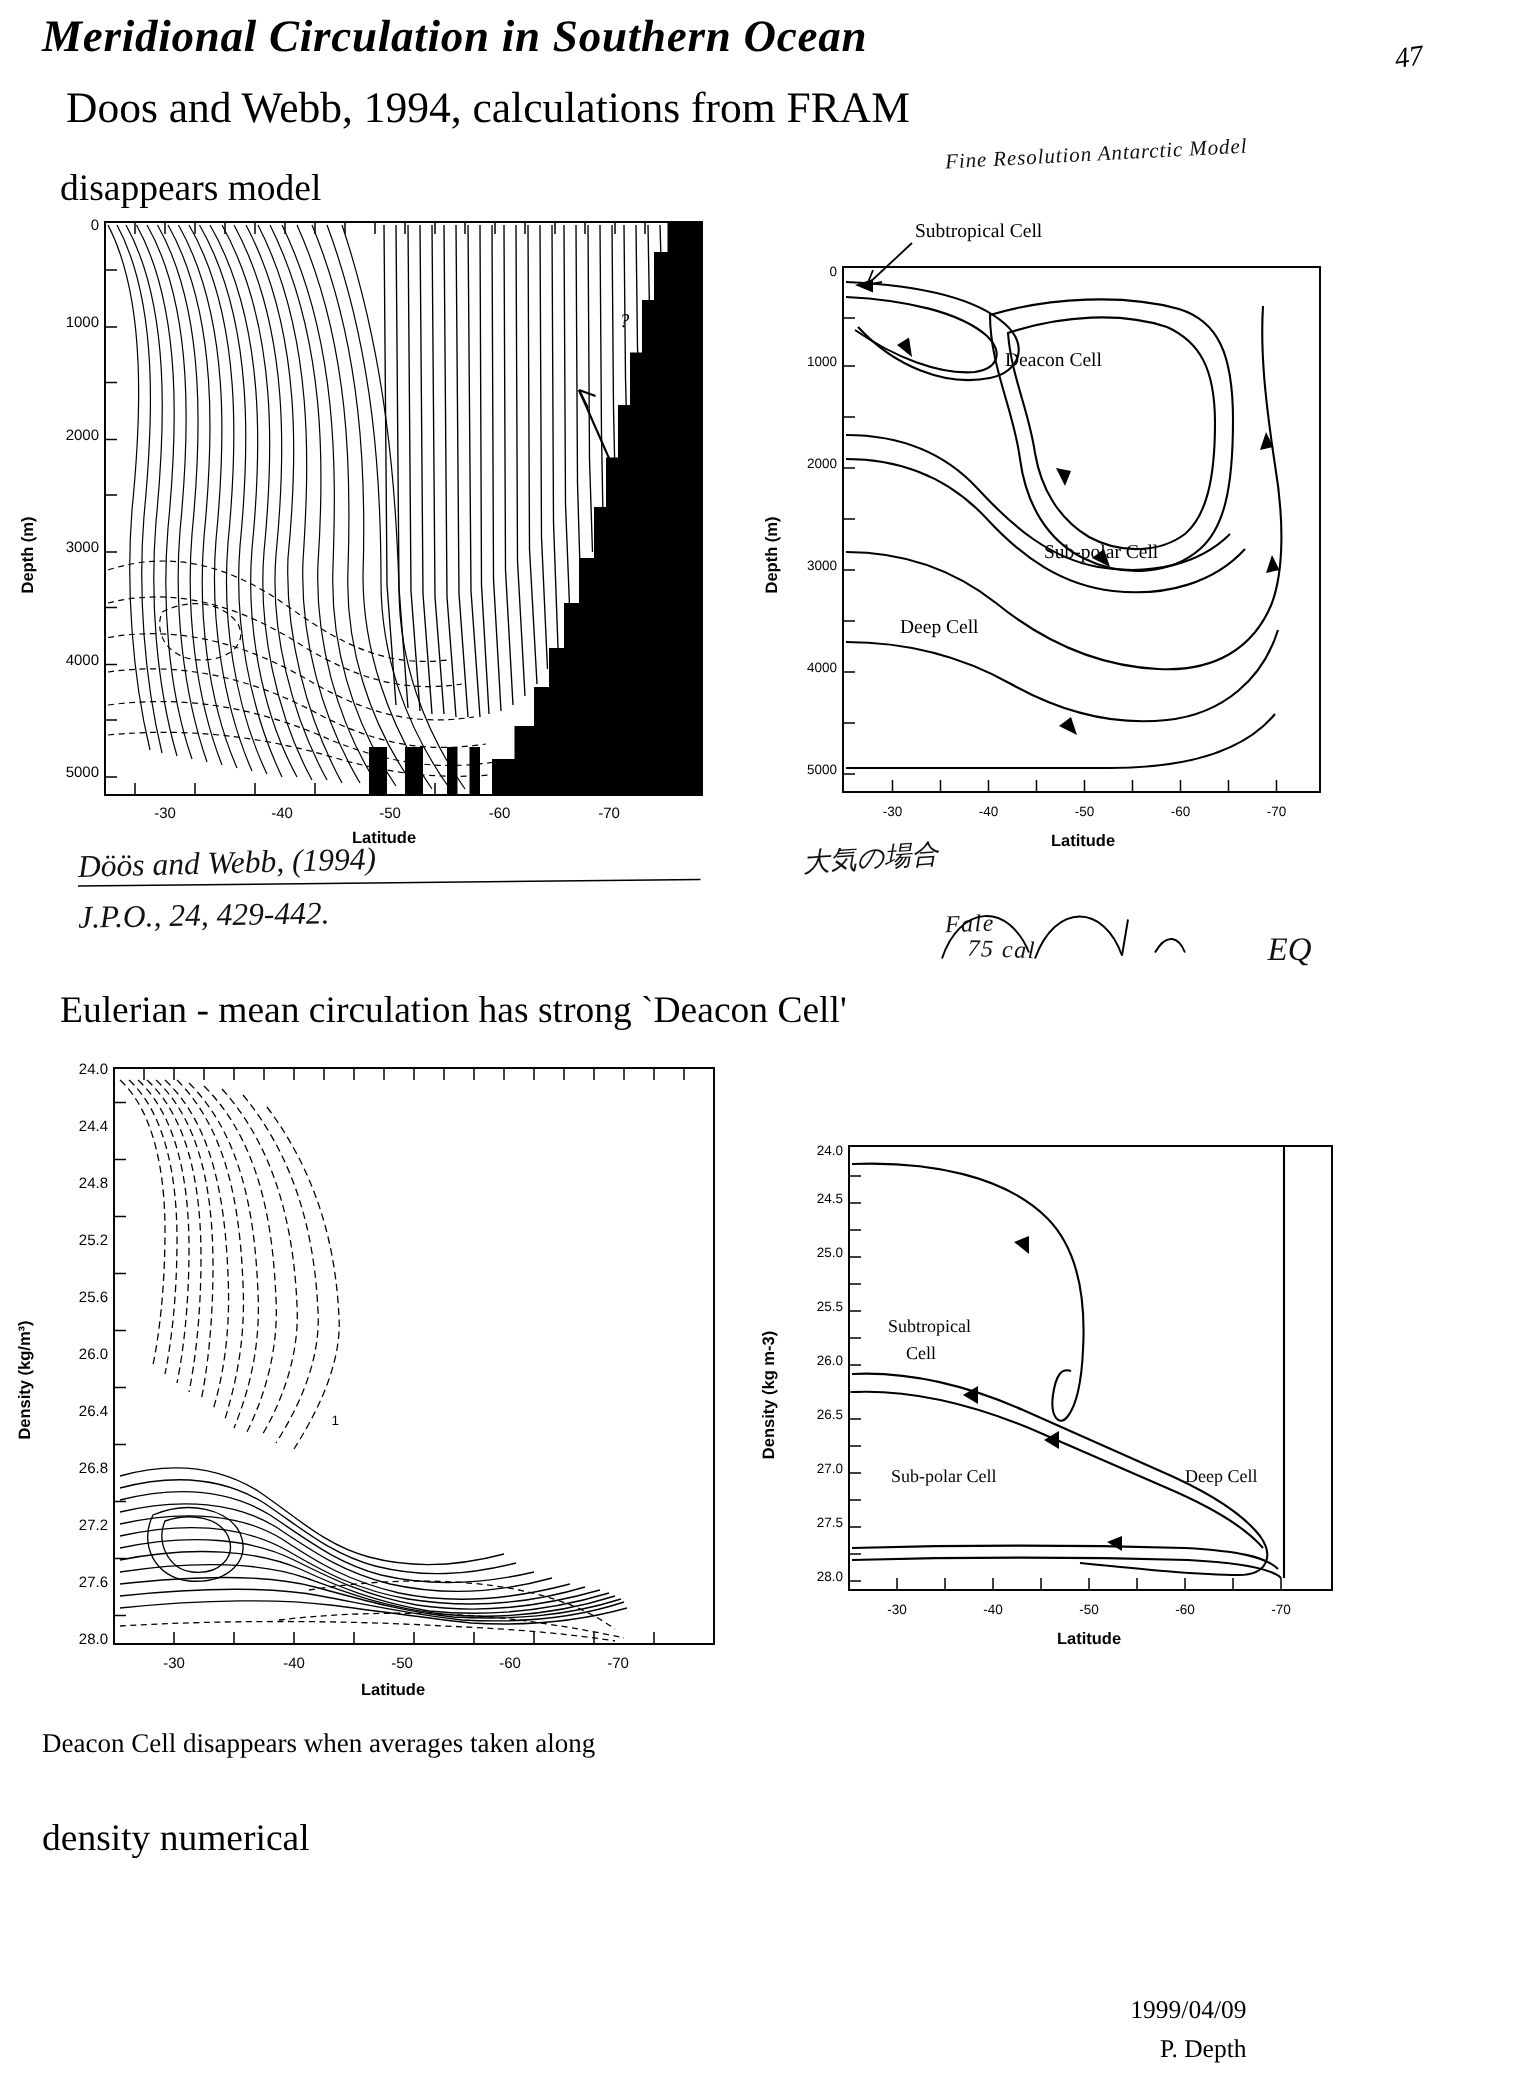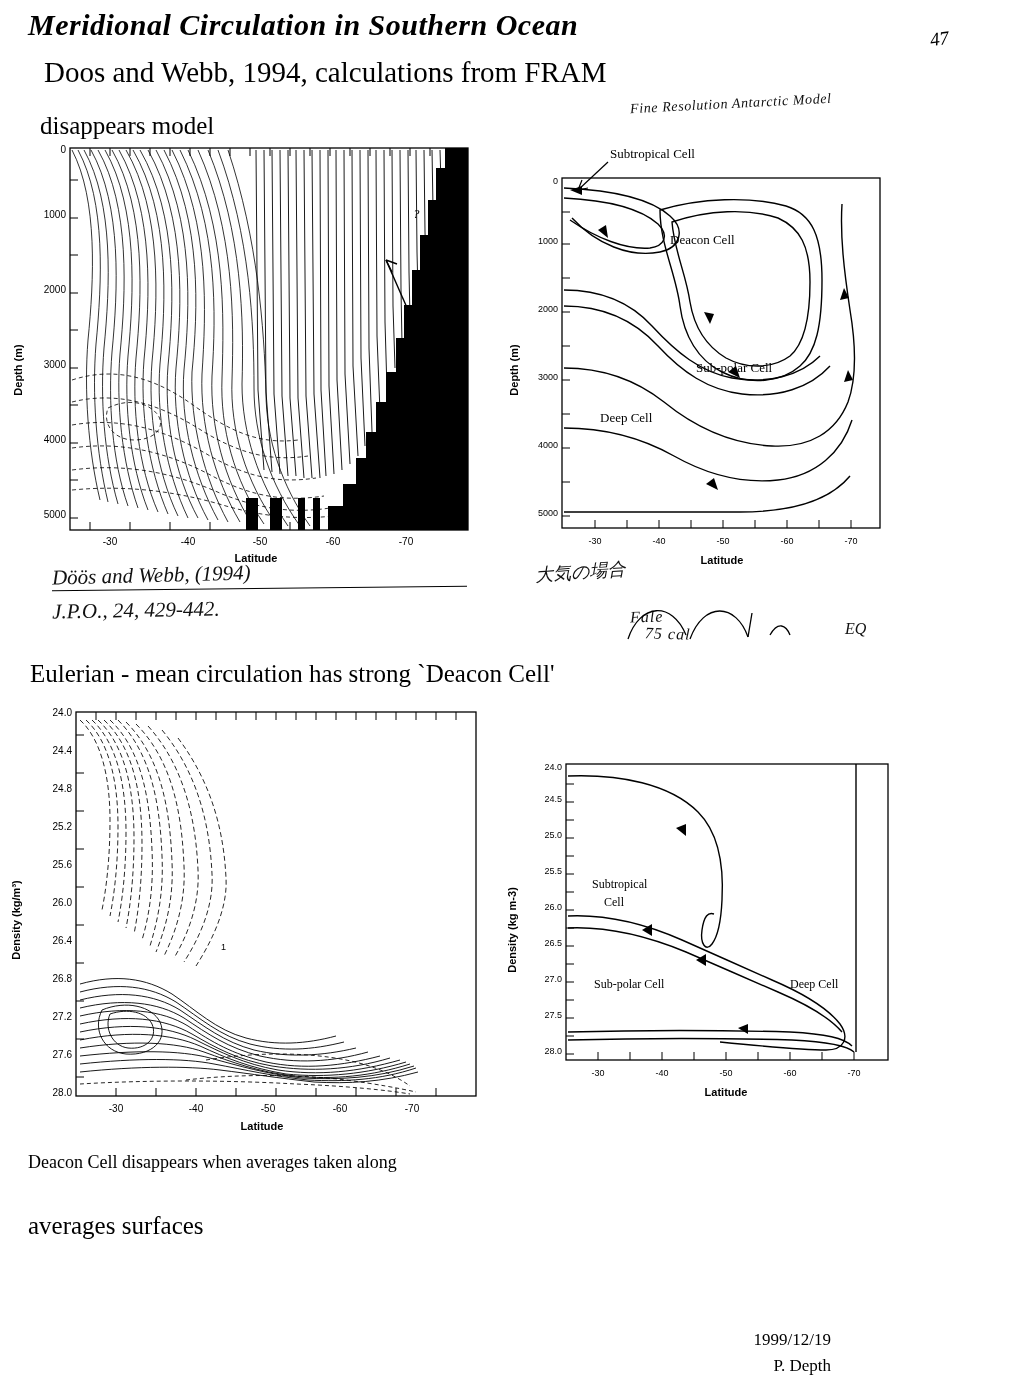--- a/index.html
+++ b/index.html
@@ -101,26 +101,26 @@
     font-size: 16px;
     transform: rotate(-2deg);
     letter-spacing: 1px;
   }
   .hand-scribble-2 {
     left: 645px; top: 625px;
     font-size: 16px;
     transform: rotate(2deg);
     letter-spacing: 1px;
   }
-  .hand-eq { left: 845px; top: 620px; font-size: 16px; }
+  .hand-eq { left: 845px; top: 620px; font-size: 22px; }
 
   
   .caption-mid {
     position: absolute;
-    left: 30px; top: 660px;
+    left: 40px; top: 660px;
     font-size: 25px;
     white-space: nowrap;
   }
   .caption-bot-1 {
     position: absolute;
     left: 28px; top: 1152px;
     font-size: 18px;
     white-space: nowrap;
   }
   .caption-bot-2 {
@@ -608,20 +608,20 @@
       <text class="axis-label-sm" x="98" y="336" text-anchor="middle">-30</text>
       <text class="axis-label-sm" x="162" y="336" text-anchor="middle">-40</text>
       <text class="axis-label-sm" x="226" y="336" text-anchor="middle">-50</text>
       <text class="axis-label-sm" x="290" y="336" text-anchor="middle">-60</text>
       <text class="axis-label-sm" x="354" y="336" text-anchor="middle">-70</text>
       <text class="axis-title" x="226" y="356" text-anchor="middle">Latitude</text>
     </svg>
   </div>
 
   <div class="caption-bot-1">Deacon Cell disappears when averages taken along</div>
-  <div class="caption-bot-2">averages surfaces</div>
+  <div class="caption-bot-2">density numerical</div>
 
   <div class="footer">
-    <div>1999/12/19</div>
+    <div>1999/04/09</div>
     <div>P. Depth</div>
   </div>
 
 </div>
 
 </body></html>

